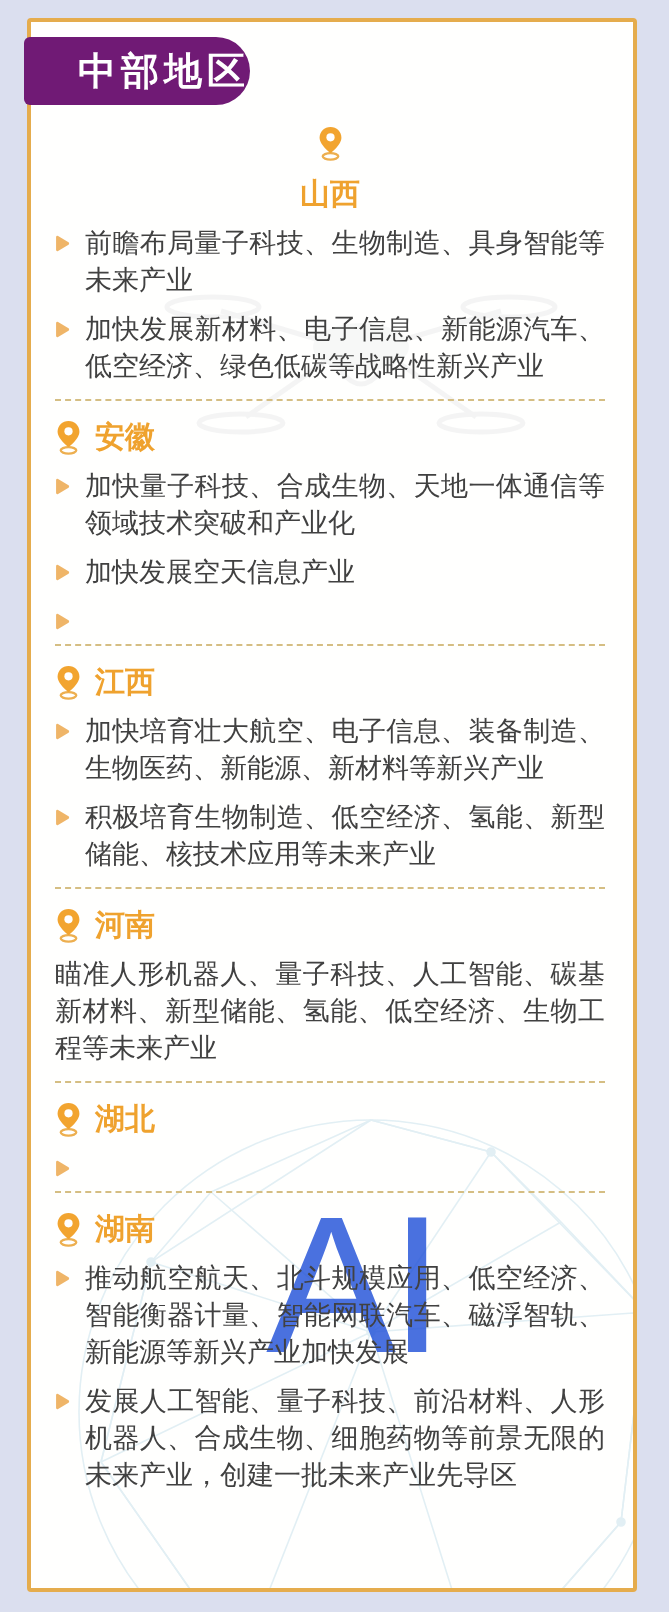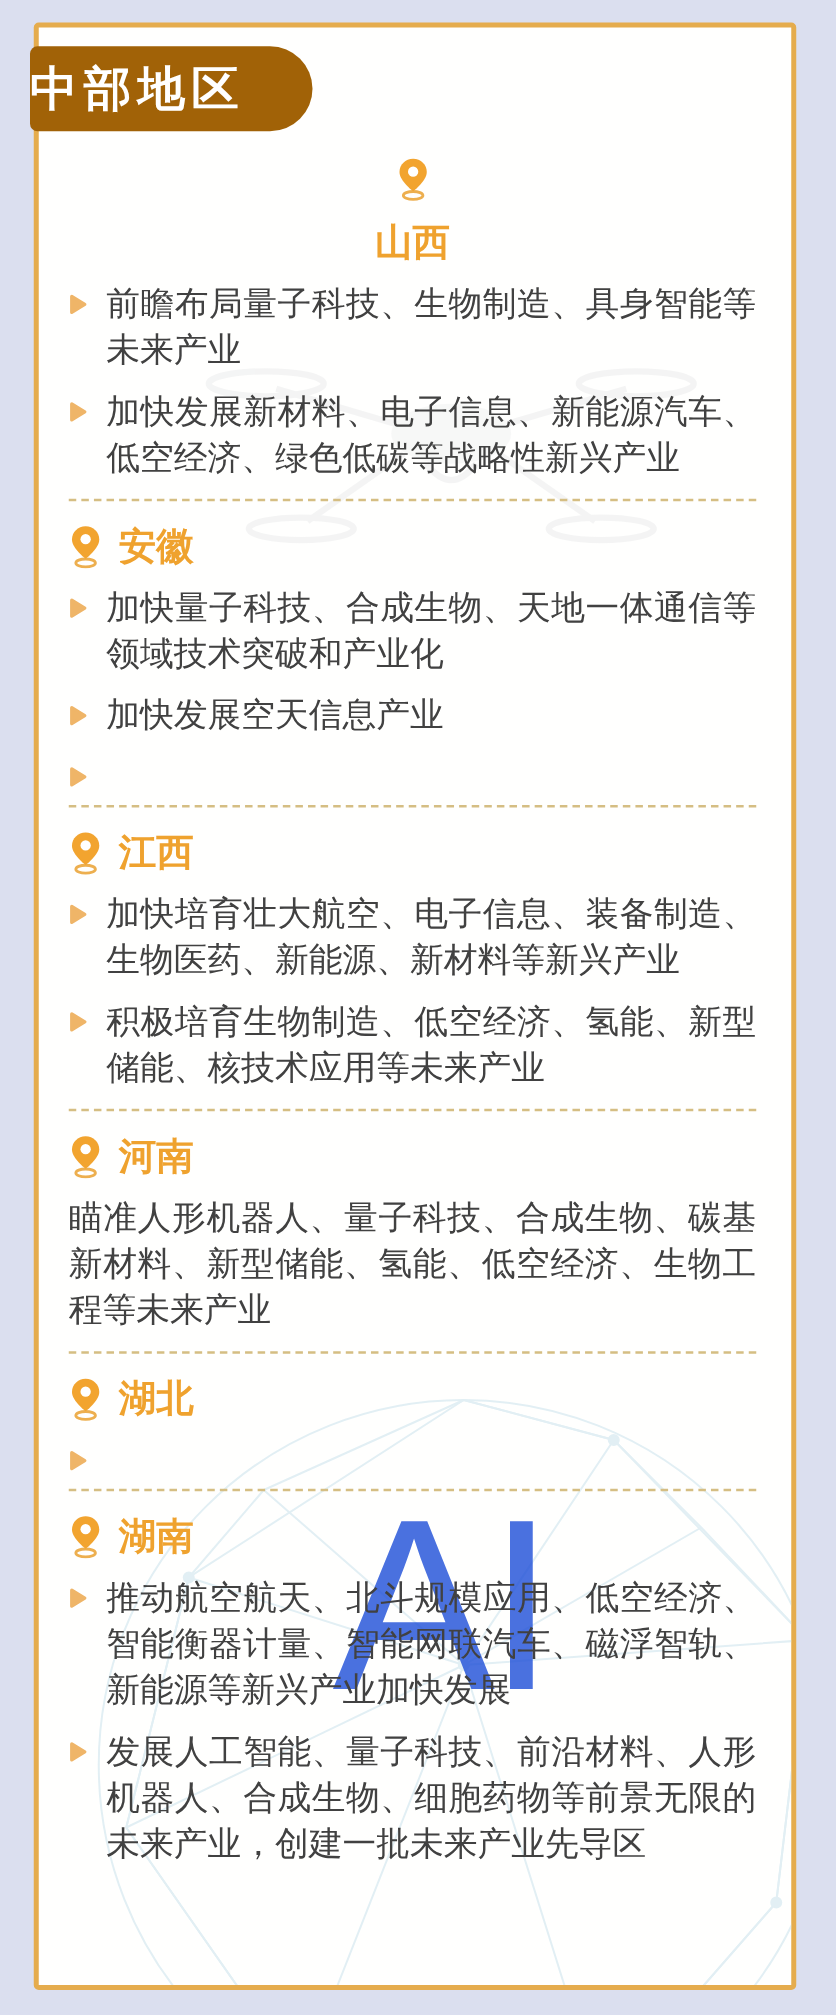--- a/index.html
+++ b/index.html
@@ -27,23 +27,23 @@
   .wm-ai{
     position:absolute;left:235px;top:1165px;
     font-size:195px;font-weight:normal;
     letter-spacing:-6px;
     color:#1d4ed8;opacity:0.8;
     line-height:1;
   }
   .badge{
     position:absolute;left:-7px;top:15px;z-index:2;
     width:226px;height:68px;
-    background:#a16207;
+    background:#701a75;
     border-radius:6px 34px 34px 6px;
-    display:flex;align-items:center;justify-content:flex-start;
+    display:flex;align-items:center;justify-content:flex-end;
   }
   .badge span{
     color:#FFFFFF;font-size:38px;font-weight:bold;letter-spacing:5px;
   }
   .content{
     position:relative;z-index:1;
     padding:104px 28px 0 24px;
   }
   .sec-head{
     display:flex;align-items:center;gap:13px;
@@ -195,21 +195,21 @@
 
     <section>
       <div class="sec-head">
         <svg class="pin" viewBox="0 0 26 34">
           <ellipse cx="13" cy="29.5" rx="7.6" ry="3.1" fill="none" stroke="#EDAF4F" stroke-width="2.2"></ellipse>
           <path d="M13 1 C7 1 2.4 5.6 2.4 11.3 c0 7 10.6 15 10.6 15 s10.6-8 10.6-15 C23.6 5.6 19 1 13 1 z" fill="#F2A42F"></path>
           <circle cx="13" cy="11" r="4" fill="#FFFFFF"></circle>
         </svg>
         <span class="prov">河南</span>
       </div>
-      <p class="plain-p">瞄准人形机器人、量子科技、合成生物、碳基新材料、新型储能、氢能、低空经济、生物工程等未来产业</p>
+      <p class="plain-p">瞄准人形机器人、量子科技、人工智能、碳基新材料、新型储能、氢能、低空经济、生物工程等未来产业</p>
     </section>
 
     <hr class="sep">
 
     <section>
       <div class="sec-head">
         <svg class="pin" viewBox="0 0 26 34">
           <ellipse cx="13" cy="29.5" rx="7.6" ry="3.1" fill="none" stroke="#EDAF4F" stroke-width="2.2"></ellipse>
           <path d="M13 1 C7 1 2.4 5.6 2.4 11.3 c0 7 10.6 15 10.6 15 s10.6-8 10.6-15 C23.6 5.6 19 1 13 1 z" fill="#F2A42F"></path>
           <circle cx="13" cy="11" r="4" fill="#FFFFFF"></circle>

